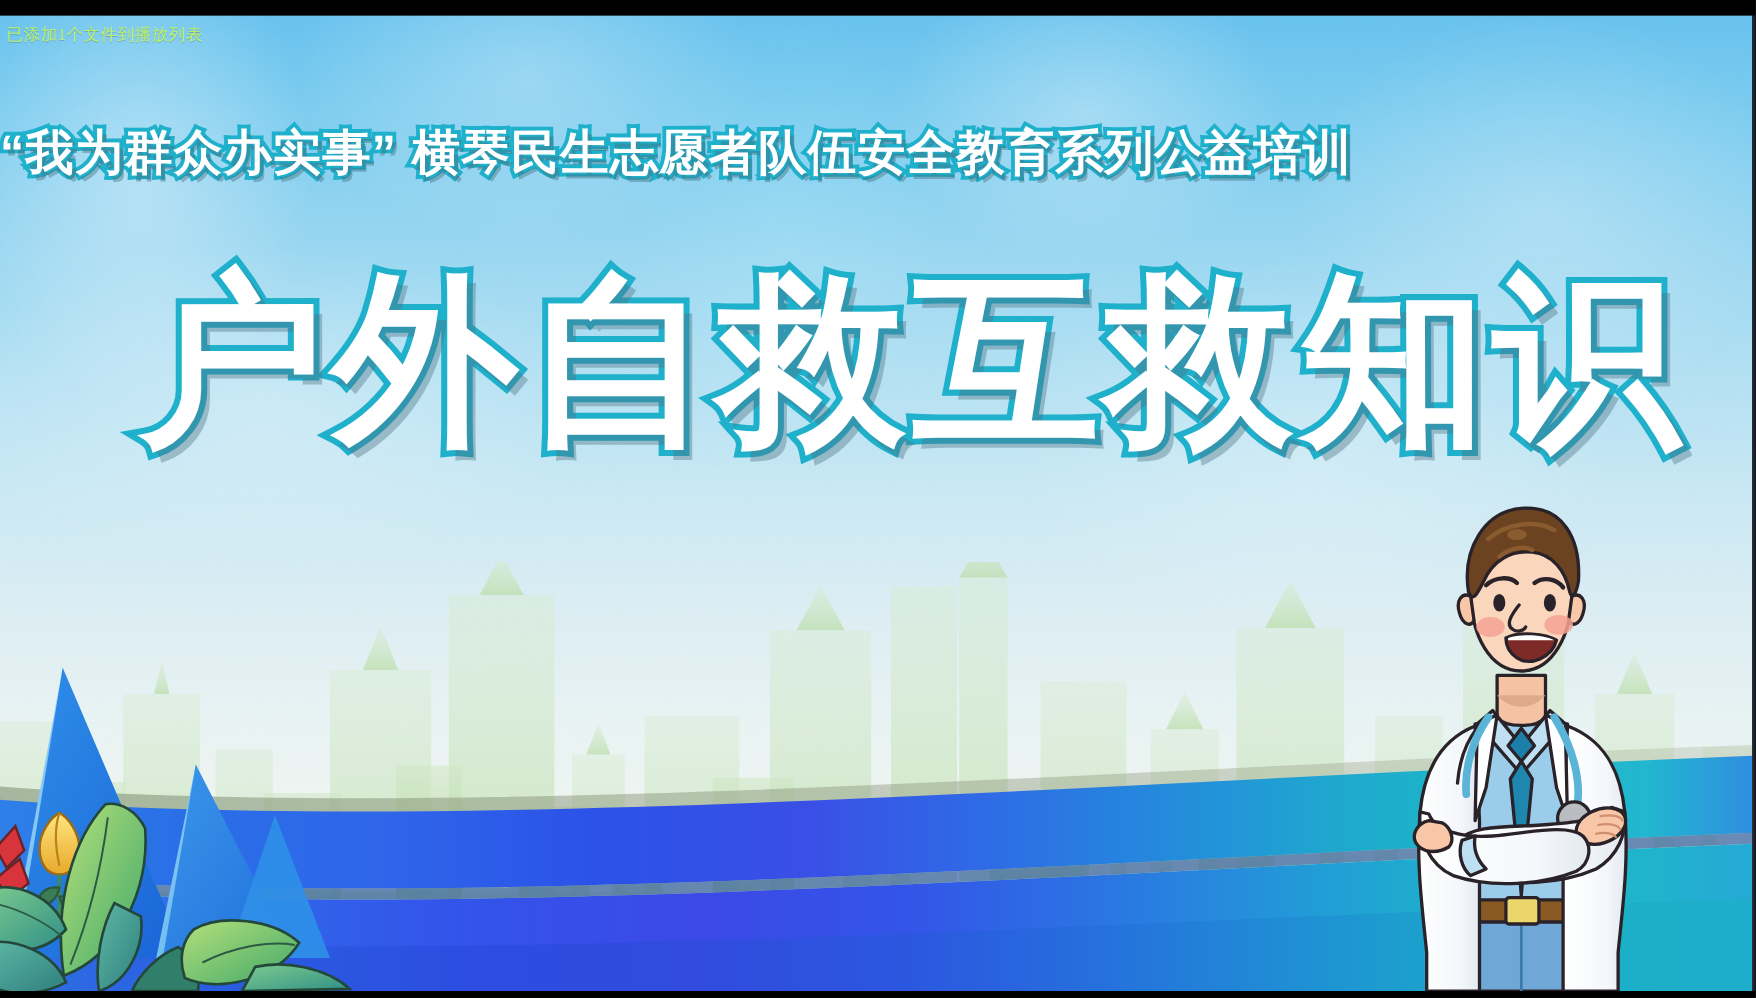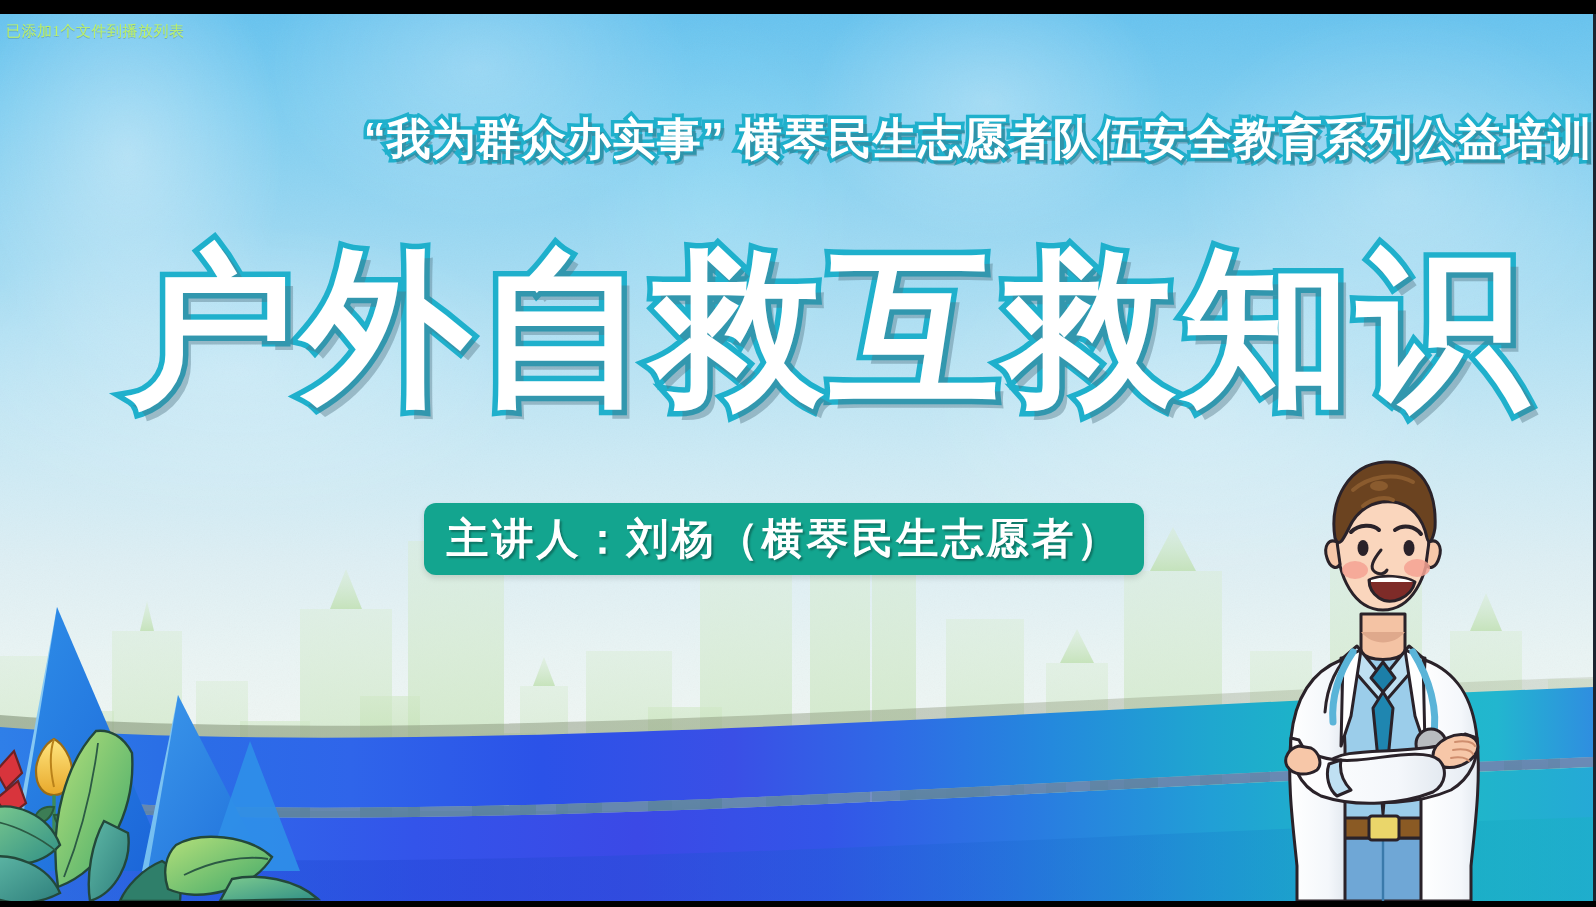--- a/index.html
+++ b/index.html
@@ -123,21 +123,21 @@
     right: 60px; bottom: 0;
     width: 300px; height: 455px;
     pointer-events: none;
   }
 
   
   .subtitle {
     position: absolute;
     left: 0; top: 96px;
     width: 1593px;
-    text-align: right;
+    text-align: left;
     font-family: "Liberation Sans", sans-serif;
     font-weight: 700;
     font-size: 44px;
     letter-spacing: 1px;
     color: #ffffff;
     -webkit-text-stroke: 7px #1fb0cc;
     paint-order: stroke fill;
     text-shadow: 4px 5px 0 rgba(70,110,125,0.42);
     white-space: nowrap;
     z-index: 40;
@@ -480,23 +480,20 @@
         <path d="M148,104 C140,114 136,122 142,126 C146,129 152,128 154,124" fill="none" stroke="#2a2229" stroke-width="3"></path>
 
         <path d="M136,134 C148,128 172,130 182,136 C178,152 158,160 146,152 C140,148 136,142 136,134 Z" fill="#7e2b28"></path>
         <path d="M138,134 C150,130 170,131 180,136 L138,136 Z" fill="#ffffff" stroke="none"></path>
       </g>
     </svg>
 
     <div class="subtitle">“我为群众办实事” 横琴民生志愿者队伍安全教育系列公益培训</div>
     <div class="main-title">户外自救互救知识</div>
 
-    <div class="speaker-banner">
-      <span class="speaker-text">主讲人：刘杨（横琴民生志愿者）</span>
-    </div>
 
   </div>
 
   <div class="letterbox-top"></div>
   <div class="letterbox-bottom"></div>
   <div class="edge-right"></div>
 
   <div class="osd-toast">已添加1个文件到播放列表</div>
 
 </div>

